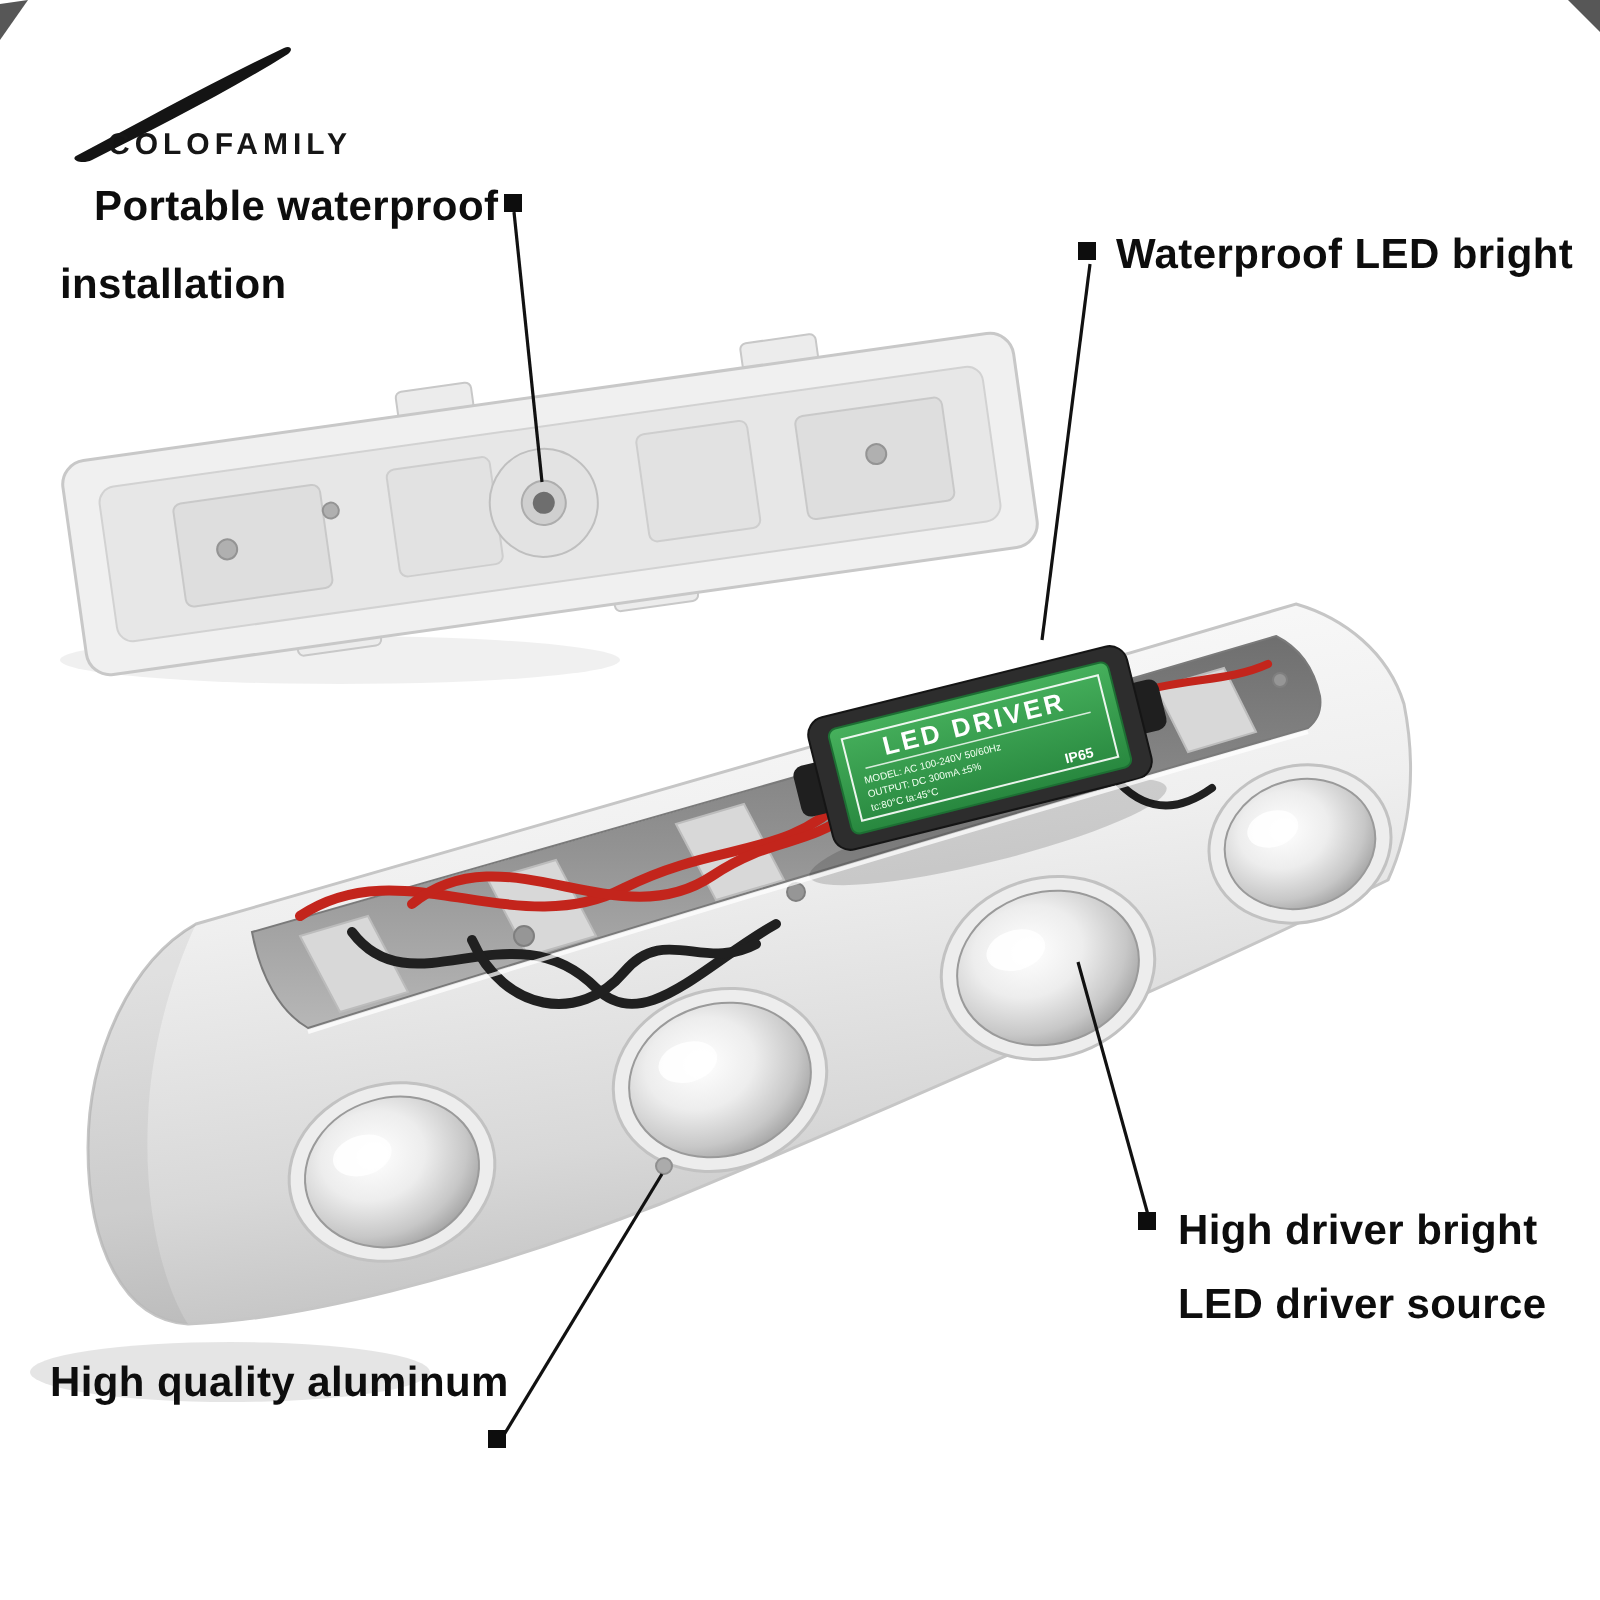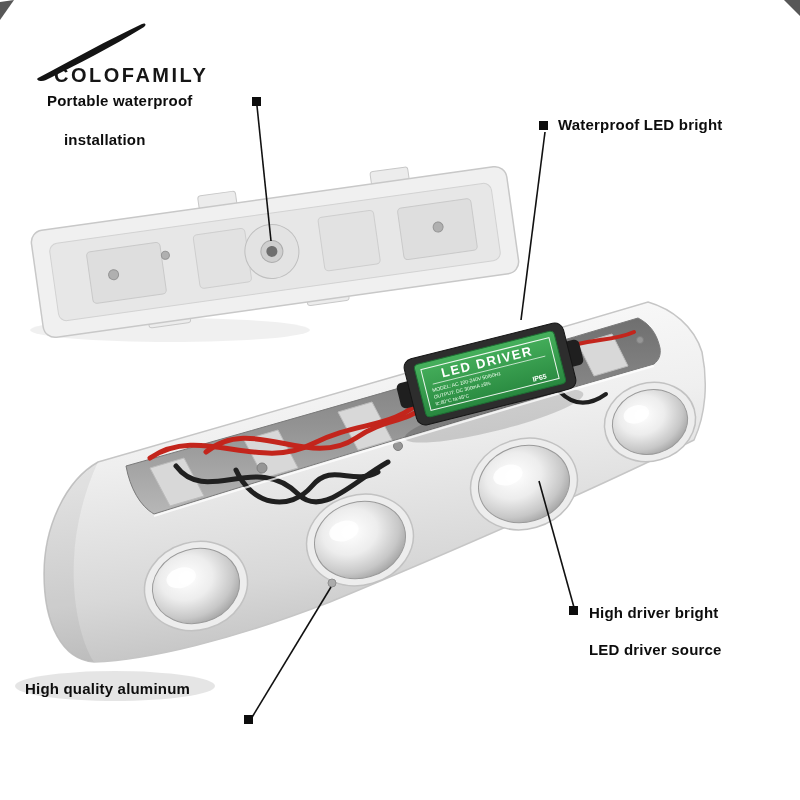--- a/index.html
+++ b/index.html
@@ -3,25 +3,25 @@
 <meta charset="utf-8">
 <style>
   html,body{margin:0;padding:0;}
   body{
     width:800px;height:800px;position:relative;overflow:hidden;
     background:#ffffff;
     font-family:"Liberation Sans", sans-serif;
   }
   .stage{position:absolute;left:0;top:0;width:800px;height:800px;}
   .label{
-    position:absolute;font-weight:bold;font-size:15px;color:#0d0d0d;
+    position:absolute;font-weight:bold;font-size:21px;color:#0d0d0d;
     letter-spacing:0.2px;white-space:nowrap;
   }
   .brand{
-    position:absolute;left:54px;top:64px;font-size:20px;font-weight:600;
+    position:absolute;left:54px;top:64px;font-size:15px;font-weight:600;
     letter-spacing:2.5px;color:#161616;white-space:nowrap;
   }
 </style>
 </head>
 <body>
 
 <svg class="stage" viewBox="0 0 800 800" xmlns="http://www.w3.org/2000/svg">
   <defs>
     <linearGradient id="gBody" x1="0" y1="0" x2="0.25" y2="1">
       <stop offset="0%" stop-color="#ffffff"></stop>
@@ -160,20 +160,20 @@
     <rect x="252" y="97" width="9" height="9"></rect>
     <rect x="539" y="121" width="9" height="9"></rect>
     <rect x="569" y="606" width="9" height="9"></rect>
     <rect x="244" y="715" width="9" height="9"></rect>
   </g>
 </svg>
 
 <div class="brand">COLOFAMILY</div>
 
 <div class="label" style="left:47px;top:92px">Portable waterproof</div>
-<div class="label" style="left:64px;top:131px">installation</div>
+<div class="label" style="left:30px;top:131px">installation</div>
 
 <div class="label" style="left:558px;top:116px">Waterproof LED bright</div>
 
 <div class="label" style="left:589px;top:604px">High driver bright</div>
 <div class="label" style="left:589px;top:641px">LED driver source</div>
 
 <div class="label" style="left:25px;top:680px">High quality aluminum</div>
 
 </body></html>

